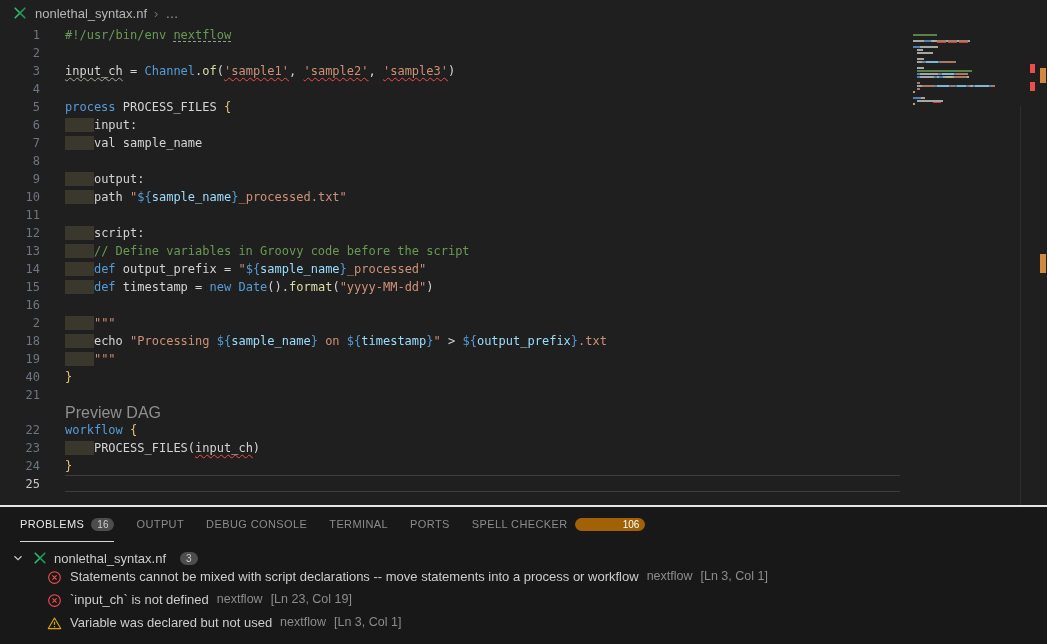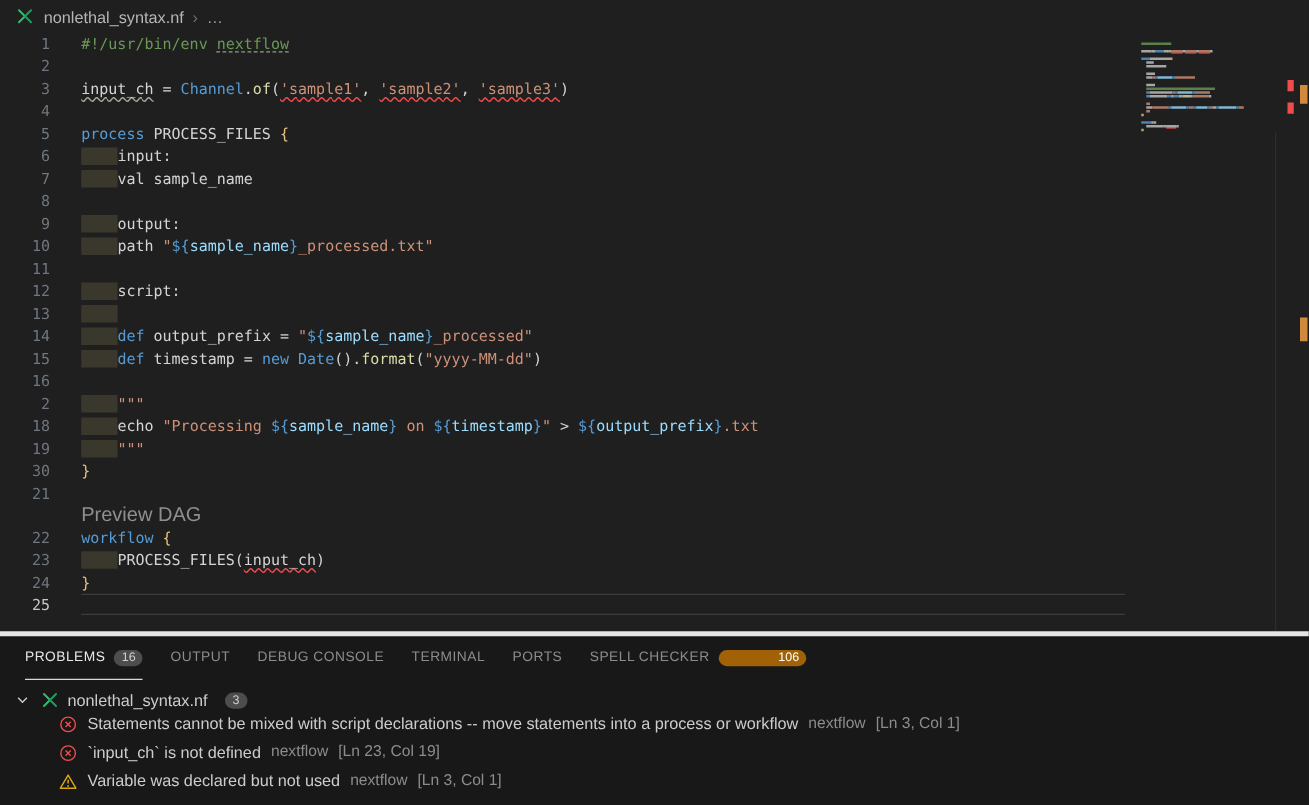--- a/index.html
+++ b/index.html
@@ -34,21 +34,21 @@
   
   .minimap { position:absolute; top:8px; right:16px; width:118px; cursor:pointer; }
   .mm-row  { display:flex; height:2px; margin-bottom:1px; }
   .mm-seg  { display:inline-block; height:2px; opacity:.8; }
   .mm-err-mark { position:absolute; right:12px; width:5px; background:#f14c4c; }
   .ruler-mark  { position:absolute; right:1px; width:6px; background:#d18a3d; }
   .scroll-sep  { position:absolute; top:80px; bottom:0; right:26px; width:1px; background:#2d2d2d; }
 
   
   .panel { position:absolute; top:505px; left:0; right:0; bottom:0; background:#181818;
-           border-top:4px solid #e5e5e5; }
+           border-top:2px solid #e5e5e5; }
   .panel-tabs { display:flex; align-items:stretch; height:35px; padding-left:20px; gap:22px; }
   .panel-tab  { display:flex; align-items:center; gap:7px; font-size:11px; letter-spacing:.4px;
                 color:#8c8c8c; border-bottom:1px solid transparent; cursor:pointer; white-space:nowrap; }
   .panel-tab.active { color:#e7e7e7; border-bottom-color:#d7d7d7; }
   .tab-badge { background:#4d4d4d; color:#cfcfcf; font-size:10px; border-radius:9px;
                padding:1px 6px; letter-spacing:0; }
   .tab-badge.accent { background:#a16207; color:#ffffff;padding-left:48px; }
   .problems { padding-top:5px; }
   .file-row { display:flex; align-items:center; height:22px; padding-left:10px; gap:6px;
               color:#cccccc; font-size:13px; cursor:pointer; }
@@ -120,21 +120,21 @@
       <div class="line-row">
         <span class="line-num">11</span>
         <span class="line-content"></span>
       </div>
       <div class="line-row">
         <span class="line-num">12</span>
         <span class="line-content"><span class="indent-block">    </span><span class="tok c-txt">script:</span></span>
       </div>
       <div class="line-row">
         <span class="line-num">13</span>
-        <span class="line-content"><span class="indent-block">    </span></span>
+        <span class="line-content"><span class="indent-block">    </span><span class="tok c-cmt">// Define variables in Groovy code before the script</span></span>
       </div>
       <div class="line-row">
         <span class="line-num">14</span>
         <span class="line-content"><span class="indent-block">    </span><span class="tok c-kw">def</span><span class="tok c-txt"> output_prefix = </span><span class="tok c-str">"</span><span class="tok c-kw">${</span><span class="tok c-var">sample_name</span><span class="tok c-kw">}</span><span class="tok c-str">_processed"</span></span>
       </div>
       <div class="line-row">
         <span class="line-num">15</span>
         <span class="line-content"><span class="indent-block">    </span><span class="tok c-kw">def</span><span class="tok c-txt"> timestamp = </span><span class="tok c-kw">new</span><span class="tok c-txt"> </span><span class="tok c-kw">Date</span><span class="tok c-txt">().</span><span class="tok c-fn">format</span><span class="tok c-txt">(</span><span class="tok c-str">"yyyy-MM-dd"</span><span class="tok c-txt">)</span></span>
       </div>
       <div class="line-row">
@@ -147,21 +147,21 @@
       </div>
       <div class="line-row">
         <span class="line-num">18</span>
         <span class="line-content"><span class="indent-block">    </span><span class="tok c-txt">echo </span><span class="tok c-str">"Processing </span><span class="tok c-kw">${</span><span class="tok c-var">sample_name</span><span class="tok c-kw">}</span><span class="tok c-str"> on </span><span class="tok c-kw">${</span><span class="tok c-var">timestamp</span><span class="tok c-kw">}</span><span class="tok c-str">"</span><span class="tok c-txt"> &gt; </span><span class="tok c-kw">${</span><span class="tok c-var">output_prefix</span><span class="tok c-kw">}</span><span class="tok c-str">.txt</span></span>
       </div>
       <div class="line-row">
         <span class="line-num">19</span>
         <span class="line-content"><span class="indent-block">    </span><span class="tok c-str">"""</span></span>
       </div>
       <div class="line-row">
-        <span class="line-num">30</span>
+        <span class="line-num">40</span>
         <span class="line-content"><span class="tok c-brk">}</span></span>
       </div>
       <div class="line-row">
         <span class="line-num">21</span>
         <span class="line-content"></span>
       </div>
       <div class="codelens-row"><span class="codelens-link">Preview DAG</span></div>
       <div class="line-row">
         <span class="line-num">22</span>
         <span class="line-content"><span class="tok c-kw">workflow</span><span class="tok c-txt"> </span><span class="tok c-brk">{</span></span>

